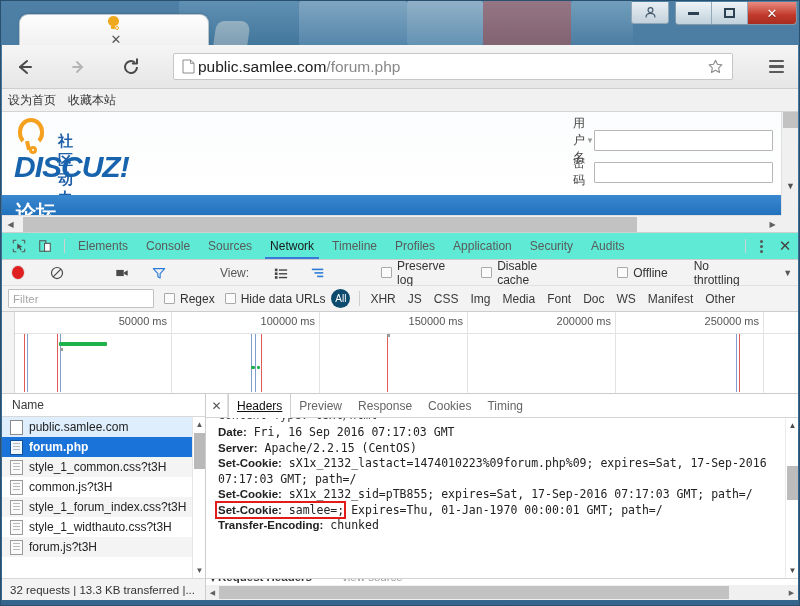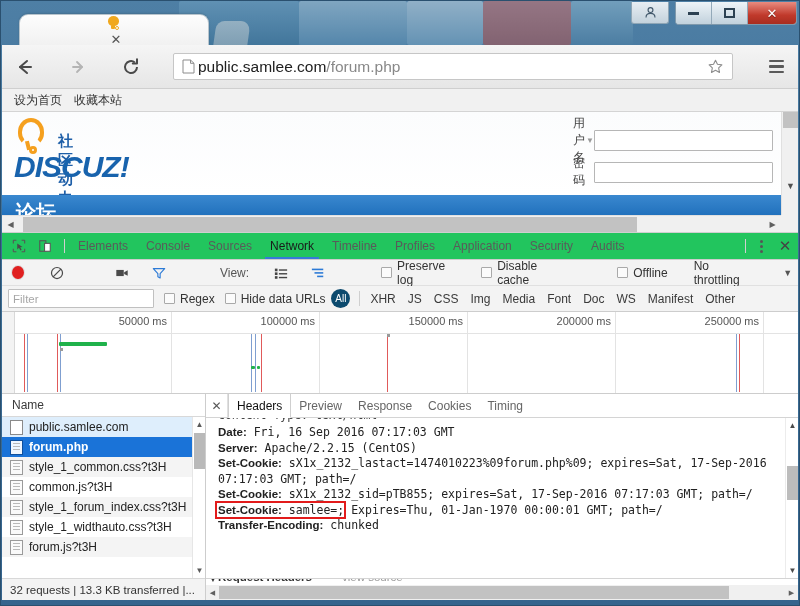--- a/index.html
+++ b/index.html
@@ -122,21 +122,21 @@
   .urltext { flex: 1; font-size: 15.5px; color: #202020; white-space: nowrap; overflow: hidden; }
   .urltext .dim { color: #888; }
   .starbtn { width: 26px; display: flex; align-items: center; justify-content: center; }
   .menubtn { width: 28px; height: 28px; display: flex; flex-direction: column; align-items: center; justify-content: center; gap: 3px; }
   .menubtn span { width: 15px; height: 2.5px; background: #5a5a5a; border-radius: 1px; }
 
   
   #bookmarks {
     position: absolute; top: 88px; left: 1px; right: 1px; height: 23px;
     background: #f1f1f1; border-bottom: 1px solid #d4d4d4;
-    display: flex; align-items: center; padding-left: 12px; gap: 12px;
+    display: flex; align-items: center; padding-left: 6px; gap: 12px;
   }
   #bookmarks .bm { font-size: 12px; color: #333; }
 
   
   #page {
     position: absolute; top: 111px; left: 1px; right: 1px; height: 120px;
     background: #fff; overflow: hidden;
   }
   #pageInner { position: absolute; inset: 0 17px 17px 0; background: #fff; overflow: hidden; }
   .discuz-head { position: absolute; left: 0; top: 0; right: 0; height: 83px; background: linear-gradient(180deg,#fbfcfd,#ffffff); }
@@ -174,21 +174,21 @@
   .pcorner { position: absolute; right: 0; bottom: 0; width: 17px; height: 17px; background: #f0f0f0; }
 
   
   #devtools {
     position: absolute; top: 231px; left: 1px; right: 1px; bottom: 5px;
     background: #fff; border-top: 1px solid #cfcfcf;
     display: flex; flex-direction: column;
   }
   
   .dt-tabs {
-    height: 27px; background: #22c55e; border-bottom: 1px solid #cdcdcd;
+    height: 27px; background: #5eead4; border-bottom: 1px solid #cdcdcd;
     display: flex; align-items: stretch; flex: 0 0 27px;
   }
   .dt-toolicons { display: flex; align-items: center; padding: 0 4px 0 6px; gap: 4px; }
   .dt-toolicons .ti { width: 22px; height: 22px; display: flex; align-items: center; justify-content: center; }
   .dt-toolicons .ti svg { width: 14px; height: 14px; }
   .vsep { width: 1px; background: #d0d0d0; margin: 6px 4px; }
   .dt-tab {
     display: flex; align-items: center; padding: 0 9px; font-size: 12px; color: #5a5a5a;
     position: relative; white-space: nowrap;
   }
@@ -269,21 +269,21 @@
   .req-status {
     height: 22px; flex: 0 0 22px; border-top: 1px solid #d8d8d8; background: #f3f3f3;
     display: flex; align-items: center; padding-left: 8px; font-size: 11.5px; color: #333; white-space: nowrap; overflow: hidden;
   }
 
   
   .det-pane { flex: 1; display: flex; flex-direction: column; min-width: 0; background: #fff; }
   .det-tabs { height: 24px; flex: 0 0 24px; border-bottom: 1px solid #d4d4d4; display: flex; align-items: stretch; background: #fff; }
   .det-close { width: 22px; display: flex; align-items: center; justify-content: center; font-size: 12px; color: #555; border-right: 1px solid #e0e0e0; font-family: "DejaVu Sans", sans-serif; }
   .det-tab { display: flex; align-items: center; padding: 0 8px; font-size: 12px; color: #666; }
-  .det-tab.active { color: #111; background: #fff; border: 1px solid #cfcfcf; border-bottom-color: #fff; margin-bottom: -1px; border-top: none; }
+  .det-tab.active { color: #111; background: #fff; border: 1px solid #cfcfcf; border-bottom-color: #fff; margin-bottom: -1px; border-top: none; text-decoration: underline; }
   .det-body { flex: 1; position: relative; overflow: hidden; padding: 0 16px 0 12px; }
   .hdr-clip { position: absolute; left: 12px; right: 30px; top: 0; height: 7px; overflow: hidden; }
   .hdr-clip .txt { position: relative; top: -10px; font-family: "DejaVu Sans Mono", monospace; font-size: 11.5px; color: #444; }
   .hdr-line { font-family: "DejaVu Sans Mono", monospace; font-size: 11.5px; color: #222; line-height: 15.5px; white-space: nowrap; }
   .hdr-line b { font-family: "Liberation Sans", sans-serif; font-weight: bold; font-size: 11.5px; }
   .hdr-lines { position: absolute; left: 12px; right: 30px; top: 7px; }
   .hdr-line.wrapline { white-space: normal; }
   .redbox { position: absolute; border: 2px solid #e21b1b; }
   .det-sb { position: absolute; right: 0; top: 0; bottom: 0; width: 13px; background: #fff; border-left: 1px solid #ececec; }
   .det-sb .up, .det-sb .dn { position: absolute; left: 0; width: 13px; height: 13px; font-size: 8px; color: #4a4a4a; text-align: center; line-height: 13px; }

